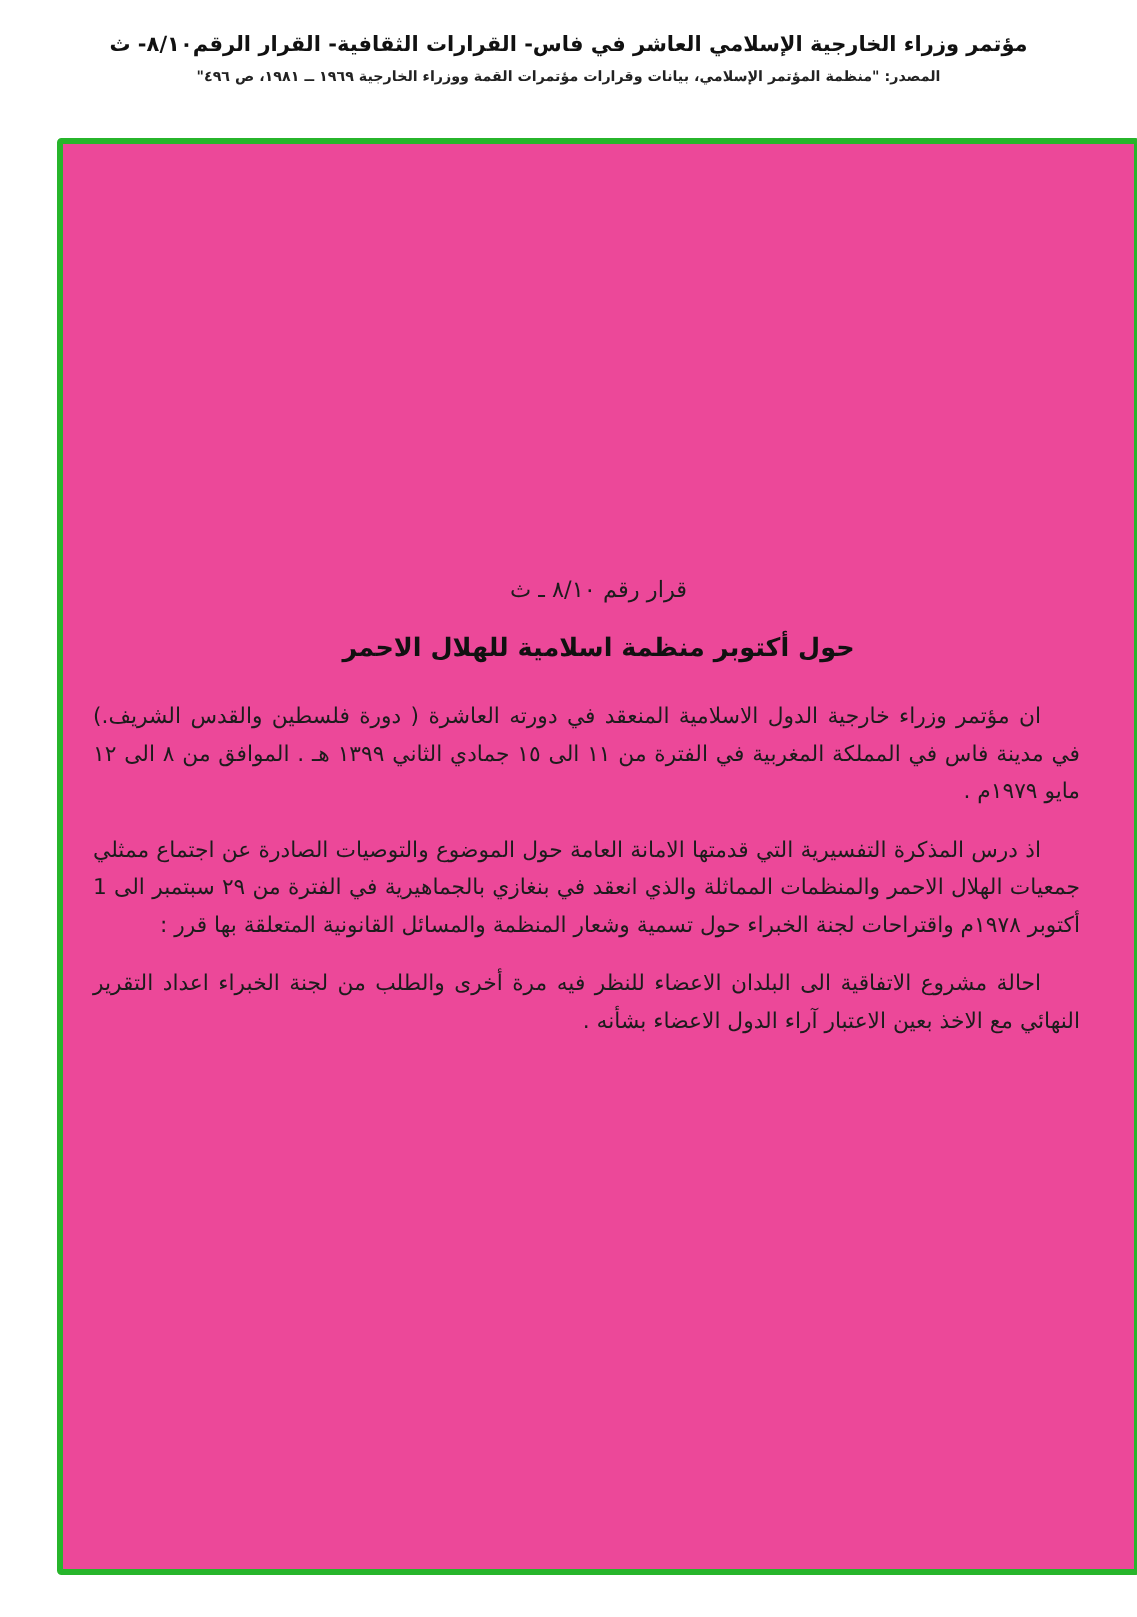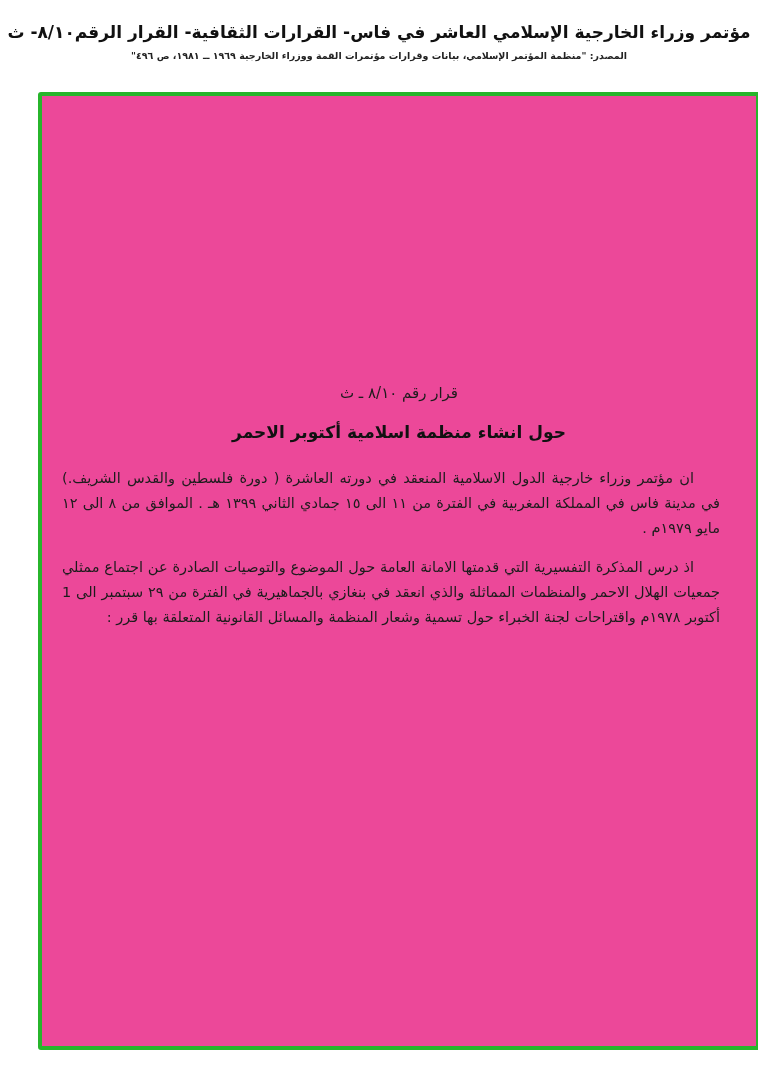--- a/index.html
+++ b/index.html
@@ -18,21 +18,21 @@
     direction: rtl;
   }
   .header {
     position: absolute;
     top: 22px;
     left: 0;
     right: 0;
     text-align: center;
   }
   .header-title {
-    font-size: 17px;
+    font-size: 14px;
     font-weight: bold;
     color: #111111;
   }
   .header-source {
     margin-top: 8px;
     font-size: 9.5px;
     font-weight: bold;
     color: #222222;
   }
   .green-frame {
@@ -82,19 +82,20 @@
 <div class="page">
 
   <div class="header">
     <div class="header-title">مؤتمر وزراء الخارجية الإسلامي العاشر في فاس- القرارات الثقافية- القرار الرقم٨/١٠- ث</div>
     <div class="header-source">المصدر: "منظمة المؤتمر الإسلامي، بيانات وقرارات مؤتمرات القمة ووزراء الخارجية ١٩٦٩ ــ ١٩٨١، ص ٤٩٦"</div>
   </div>
 
   <div class="green-frame">
     <div class="frame-content">
       <div class="decree-number">قرار رقم ٨/١٠ ـ ث</div>
-      <div class="decree-title">حول انشاء منظمة اسلامية أكتوبر الاحمر</div>
+      <div class="decree-title">حول أكتوبر منظمة اسلامية للهلال الاحمر</div>
       <p class="para">ان مؤتمر وزراء خارجية الدول الاسلامية المنعقد في دورته العاشرة ( دورة فلسطين والقدس الشريف.) في مدينة فاس في المملكة المغربية في الفترة من ١١ الى ١٥ جمادي الثاني ١٣٩٩ هـ . الموافق من ٨ الى ١٢ مايو ١٩٧٩م .</p>
       <p class="para">اذ درس المذكرة التفسيرية التي قدمتها الامانة العامة حول الموضوع والتوصيات الصادرة عن اجتماع ممثلي جمعيات الهلال الاحمر والمنظمات المماثلة والذي انعقد في بنغازي بالجماهيرية في الفترة من ٢٩ سبتمبر الى 1 أكتوبر ١٩٧٨م واقتراحات لجنة الخبراء حول تسمية وشعار المنظمة والمسائل القانونية المتعلقة بها قرر :</p>
+      <p class="para">احالة مشروع الاتفاقية الى البلدان الاعضاء للنظر فيه مرة أخرى والطلب من لجنة الخبراء اعداد التقرير النهائي مع الاخذ بعين الاعتبار آراء الدول الاعضاء بشأنه .</p>
     </div>
   </div>
 
 </div>
 
 </body></html>

